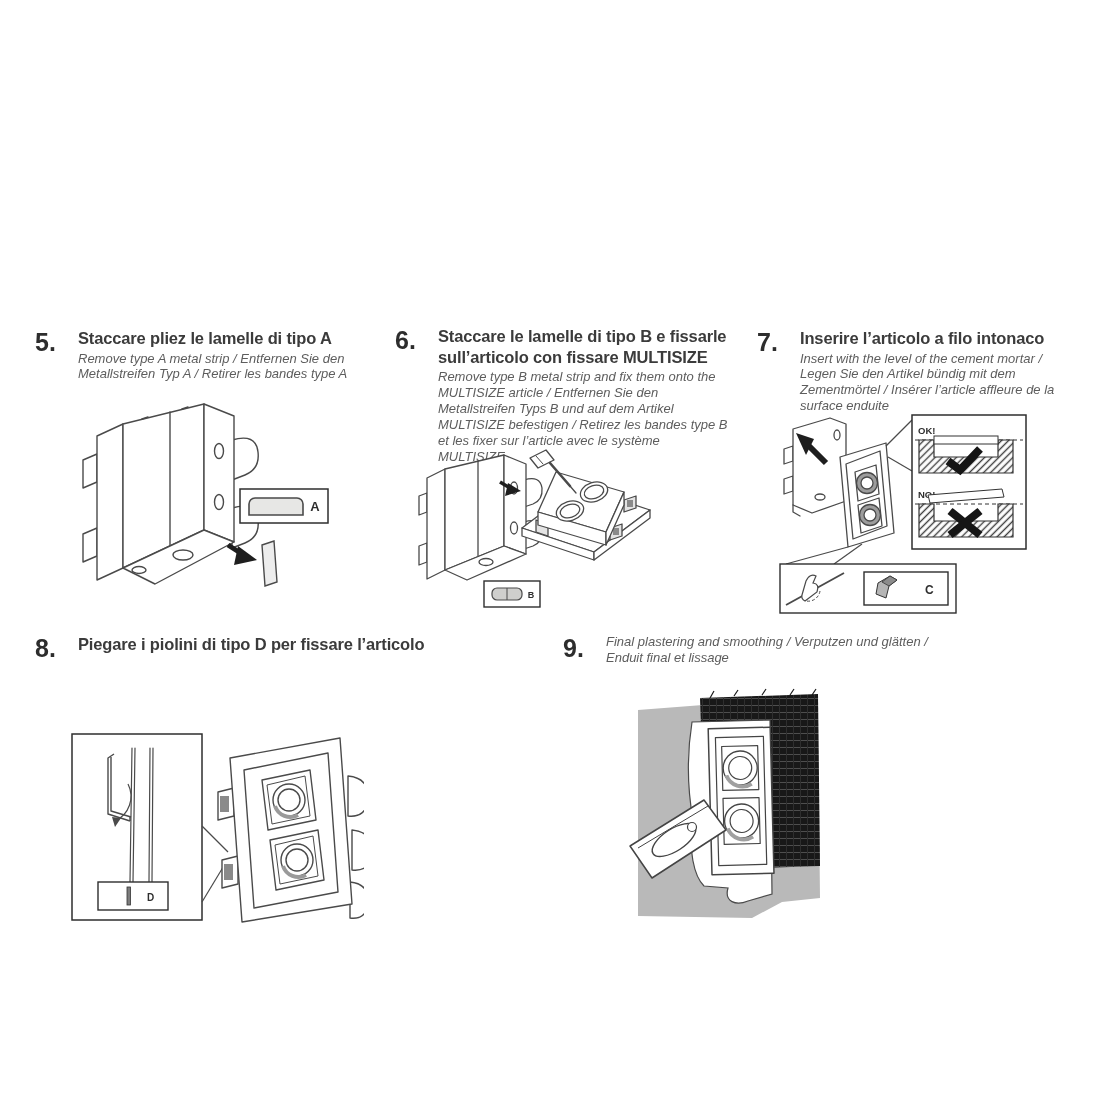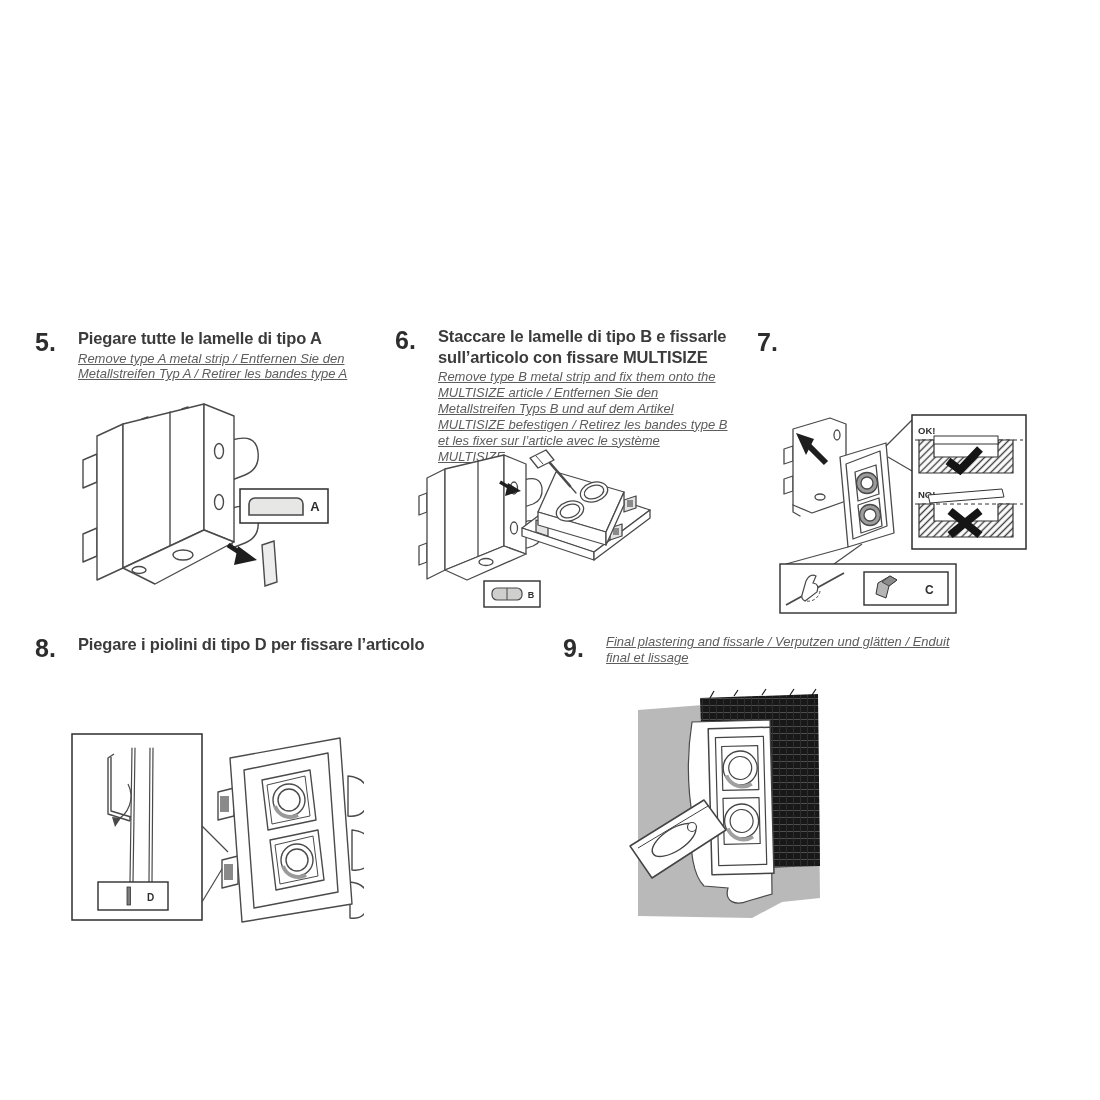--- a/index.html
+++ b/index.html
@@ -2,21 +2,21 @@
 <html><head>
 <meta charset="utf-8">
 <style>
   html,body{margin:0;padding:0;background:#fff;}
   body{width:1100px;height:1100px;font-family:"Liberation Sans",sans-serif;}
   .page{position:relative;width:1100px;height:1100px;background:#fff;overflow:hidden;}
   .step{position:absolute;display:flex;gap:9px;}
   .num{font-size:25px;font-weight:700;color:#2d2d2d;line-height:1.05;min-width:34px;padding-top:1px;}
   .txt{flex:1;}
   .title{margin:0 0 2px;font-size:16.5px;font-weight:700;color:#3b3b3b;line-height:1.25;letter-spacing:-0.15px;}
-  .sub{margin:0;font-size:13px;font-style:italic;color:#5d5d5d;line-height:1.22;text-decoration:underline;}
+  .sub{margin:0;font-size:13px;font-style:italic;color:#5d5d5d;line-height:1.22;}
   .fig{position:absolute;}
   svg text{font-family:"Liberation Sans",sans-serif;font-weight:700;fill:#2e2e2e;}
 </style>
 </head>
 <body>
 
 <div class="page">
 
   <svg width="0" height="0" style="position:absolute" aria-hidden="true">
     <defs>
@@ -28,48 +28,52 @@
         <rect width="7" height="7" fill="#181818"></rect>
         <line x1="0" y1="3.5" x2="7" y2="3.5" stroke="#4e4e4e" stroke-width="1"></line>
         <line x1="3.5" y1="0" x2="3.5" y2="7" stroke="#2e2e2e" stroke-width="1"></line>
       </pattern>
     </defs>
   </svg>
 
   <section class="step" style="left:35px;top:328px;width:345px">
     <div class="num">5.</div>
     <div class="txt">
-      <h3 class="title">Piegare tutte le lamelle di tipo A</h3>
+      <h3 class="title">Staccare pliez le lamelle di tipo A</h3>
       <p class="sub">Remove type A metal strip / Entfernen Sie den Metallstreifen Typ A / Retirer les bandes type A</p>
     </div>
   </section>
 
   <section class="step" style="left:395px;top:326px;width:335px">
     <div class="num">6.</div>
     <div class="txt">
       <h3 class="title">Staccare le lamelle di tipo B e fissarle sull’articolo con fissare MULTISIZE</h3>
       <p class="sub">Remove type B metal strip and fix them onto the MULTISIZE article / Entfernen Sie den Metallstreifen Typs B und auf dem Artikel MULTISIZE befestigen / Retirez les bandes type B et les fixer sur l’article avec le système MULTISIZE</p>
     </div>
   </section>
 
   <section class="step" style="left:757px;top:328px;width:300px">
     <div class="num">7.</div>
+    <div class="txt">
+      <h3 class="title">Inserire l’articolo a filo intonaco</h3>
+      <p class="sub">Insert with the level of the cement mortar / Legen Sie den Artikel bündig mit dem Zementmörtel / Insérer l’article affleure de la surface enduite</p>
+    </div>
   </section>
 
   <section class="step" style="left:35px;top:634px;width:480px">
     <div class="num">8.</div>
     <div class="txt">
       <h3 class="title">Piegare i piolini di tipo D per fissare l’articolo</h3>
     </div>
   </section>
 
   <section class="step" style="left:563px;top:634px;width:395px">
     <div class="num">9.</div>
     <div class="txt">
-      <p class="sub">Final plastering and fissarle / Verputzen und glätten / Enduit final et lissage</p>
+      <p class="sub">Final plastering and smoothing / Verputzen und glätten / Enduit final et lissage</p>
     </div>
   </section>
 
   <svg class="fig" style="left:82px;top:398px" width="252" height="204" viewBox="0 0 252 204">
     <g stroke="#4a4a4a" stroke-width="1.4" fill="#fff" stroke-linejoin="round" stroke-linecap="round">
       <polygon points="1,62 15,56 15,84 1,90"></polygon>
       <polygon points="1,136 15,130 15,158 1,164"></polygon>
       <path d="M150,42 q24,-7 26,12 q2,17 -13,23 l-13,5 z"></path>
       <path d="M150,110 q24,-7 26,12 q2,17 -13,23 l-13,5 z"></path>
       <polygon points="15,38 41,26 41,170 15,182"></polygon>

